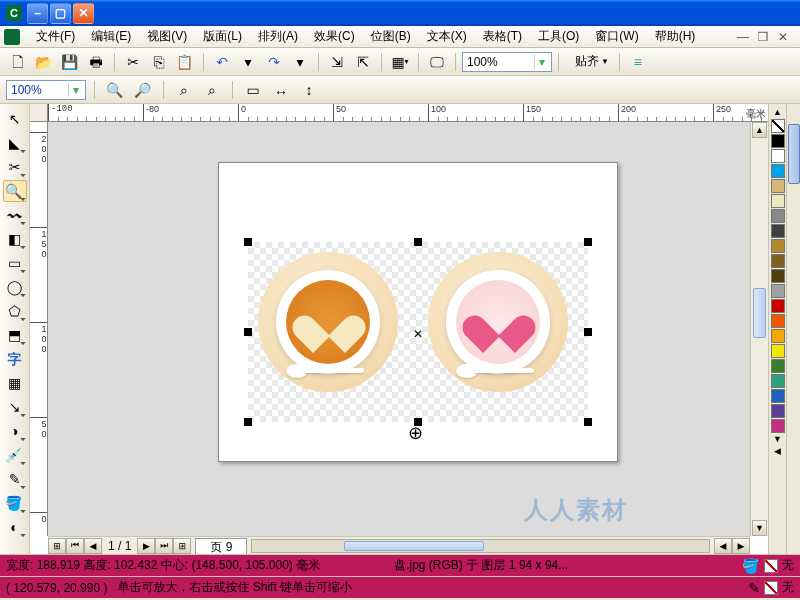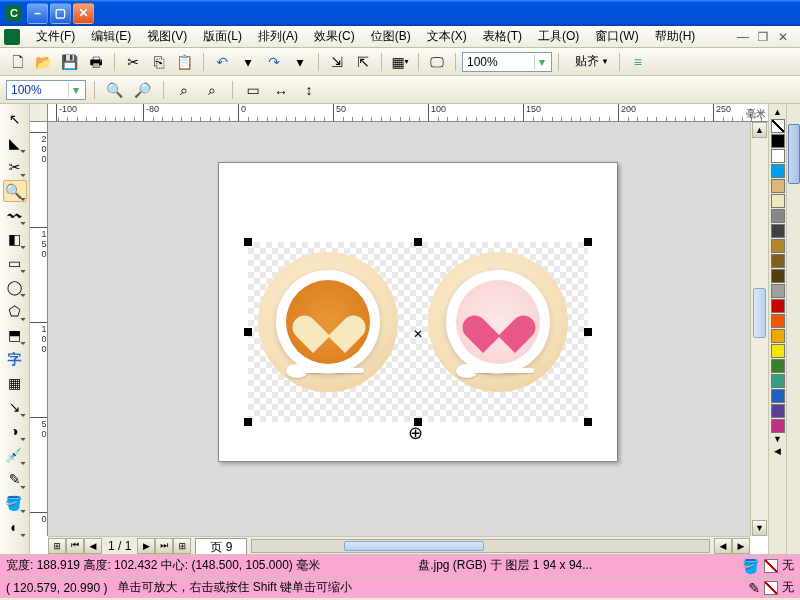--- a/index.html
+++ b/index.html
@@ -96,21 +96,21 @@
 .scroll-v .btn { position: absolute; left: 1px; right: 1px; height: 16px; background: linear-gradient(to bottom,#f8f8f0,#d8d4c0); border: 1px solid #b0ac98; display: flex; align-items: center; justify-content: center; font-size: 9px; }
 
 .page-nav { height: 18px; background: #efede0; border-top: 1px solid #c8c4b0; display: flex; align-items: center; position: absolute; bottom: 0; left: 18px; right: 18px; }
 .nav-btn { width: 18px; height: 16px; border: 1px solid #b0ac98; background: linear-gradient(to bottom,#f8f8f0,#d8d4c0); display: flex; align-items: center; justify-content: center; font-size: 9px; cursor: pointer; }
 .page-counter { padding: 0 6px; }
 .page-tab { padding: 0 14px; height: 16px; background: #fff; border: 1px solid #999; border-bottom: none; margin-left: 4px; }
 .hscroll { flex: 1; margin: 0 4px; height: 14px; background: #e0ddd0; position: relative; border: 1px solid #b0ac98; }
 .hscroll .thumb { position: absolute; top: 1px; bottom: 1px; left: 20%; width: 140px; background: linear-gradient(to bottom,#dce8f8,#b8d0f0); border: 1px solid #8aa8d0; border-radius: 2px; }
 
 
-.status { height: 22px; background: #f9a8d4; border-top: 1px solid #c8c4b0; display: flex; align-items: center; padding: 0 6px; gap: 10px; font-size: 11px; }
+.status { height: 22px; background: #be185d; border-top: 1px solid #c8c4b0; display: flex; align-items: center; padding: 0 6px; gap: 10px; font-size: 11px; }
 .status .seg { white-space: nowrap; }
 .status .fill-ind { margin-left: auto; display: flex; align-items: center; gap: 4px; }
 .fill-box { width: 14px; height: 14px; border: 1px solid #777; background: #fff; position: relative; }
 .fill-box.none::after { content: ""; position: absolute; inset: 0; background: linear-gradient(to top right, transparent 45%, #c00 45%, #c00 55%, transparent 55%); }
 .watermark { position: absolute; bottom: 28px; right: 140px; font-size: 24px; font-weight: bold; color: rgba(80,140,200,.45); letter-spacing: 2px; pointer-events: none; }
 
 
 .ico { font-size: 14px; line-height: 1; }
 </style>
 </head>
@@ -316,21 +316,21 @@
     <div class="tool">
         <span class="ico">◐</span>
         <span class="fly"></span>
       </div>
   </div>
 
   <div class="workarea">
     <div class="ruler-corner"></div>
     <span class="ruler-unit">毫米</span>
     <div class="ruler-h" id="ruler-h">
-        <div class="tick" style="left: 8px;">-100</div>
+        <div class="tick" style="left: 0px; font-family: Liberation Mono, monospace;">-100</div>
         <div class="minor" style="left: 9.5px;"></div>
         <div class="minor" style="left: 19px;"></div>
         <div class="minor" style="left: 28.5px;"></div>
         <div class="minor" style="left: 38px;"></div>
         <div class="minor" style="left: 47.5px;"></div>
         <div class="minor" style="left: 57px;"></div>
         <div class="minor" style="left: 66.5px;"></div>
         <div class="minor" style="left: 76px;"></div>
         <div class="minor" style="left: 85.5px;"></div>
         <div class="tick" style="left: 95px;">-80</div>
@@ -460,20 +460,21 @@
       <div class="nav-btn">⏭</div>
       <div class="nav-btn">⊞</div>
       <div class="page-tab"><span>页 9</span></div>
       <div class="hscroll">
           <div class="thumb"></div>
         </div>
       <div class="nav-btn">◀</div>
       <div class="nav-btn">▶</div>
     </div>
 
+    <div class="watermark">人人素材</div>
   </div>
 
   <div class="palette-col">
     <div class="pal-arrow">▲</div>
     <div class="swatch none"></div>
     <div id="palette-swatches">
         <div class="swatch" style="background: rgb(0, 0, 0);"></div>
         <div class="swatch" style="background: rgb(255, 255, 255);"></div>
         <div class="swatch" style="background: rgb(0, 160, 232);"></div>
         <div class="swatch" style="background: rgb(216, 184, 120);"></div>
@@ -497,21 +498,21 @@
     <div class="pal-arrow">▼</div>
     <div class="pal-arrow">◀</div>
   </div>
   <div class="docker-strip">
     <div class="docker-tab"></div>
   </div>
 </div>
 
 <div class="status">
   <span class="seg">宽度: 188.919 高度: 102.432  中心: (148.500, 105.000)  毫米</span>
-  <span class="seg" style="margin-left:88px">盘.jpg (RGB) 于 图层 1 94 x 94...</span>
+  <span class="seg" style="margin-left:64px">盘.jpg (RGB) 于 图层 1 94 x 94...</span>
   <div class="fill-ind">
     <span class="ico">🪣</span>
     <div class="fill-box none"></div>
     <span>无</span>
   </div>
 </div>
 <div class="status">
   <span class="seg">( 120.579, 20.990 )</span>
   <span class="seg">单击可放大，右击或按住 Shift 键单击可缩小</span>
   <div class="fill-ind">

